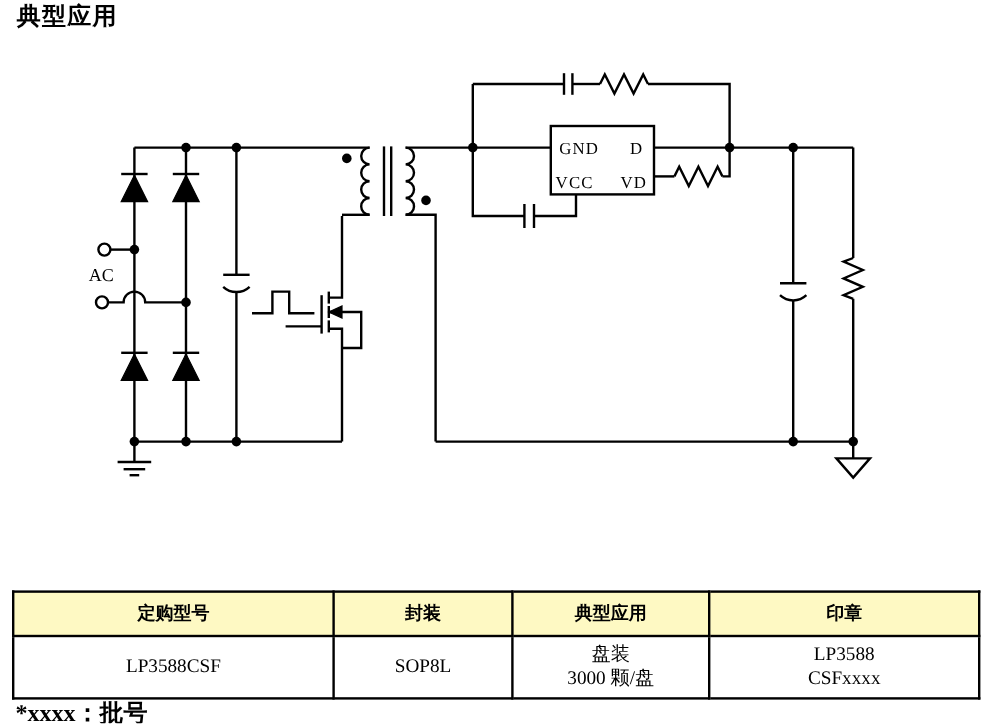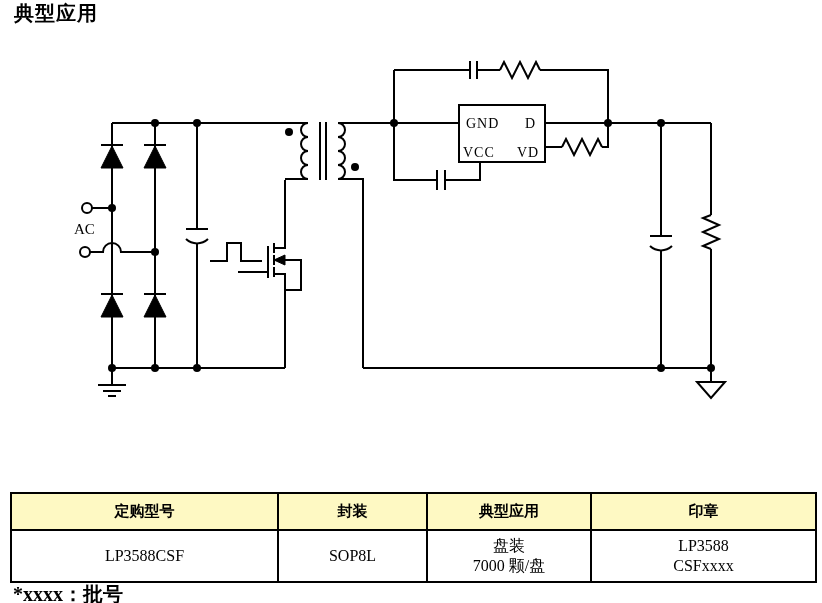--- a/index.html
+++ b/index.html
@@ -205,21 +205,21 @@
         <th>典型应用</th>
         <th>印章</th>
       </tr>
     </thead>
     <tbody>
       <tr>
         <td>LP3588CSF</td>
         <td>SOP8L</td>
         <td>
           <div>盘装</div>
-          <div>7000 颗/盘</div>
+          <div>3000 颗/盘</div>
         </td>
         <td>
           <div>LP3588</div>
           <div>CSFxxxx</div>
         </td>
       </tr>
     </tbody>
   </table>
 
   <div id="footnote">*xxxx：批号</div>

